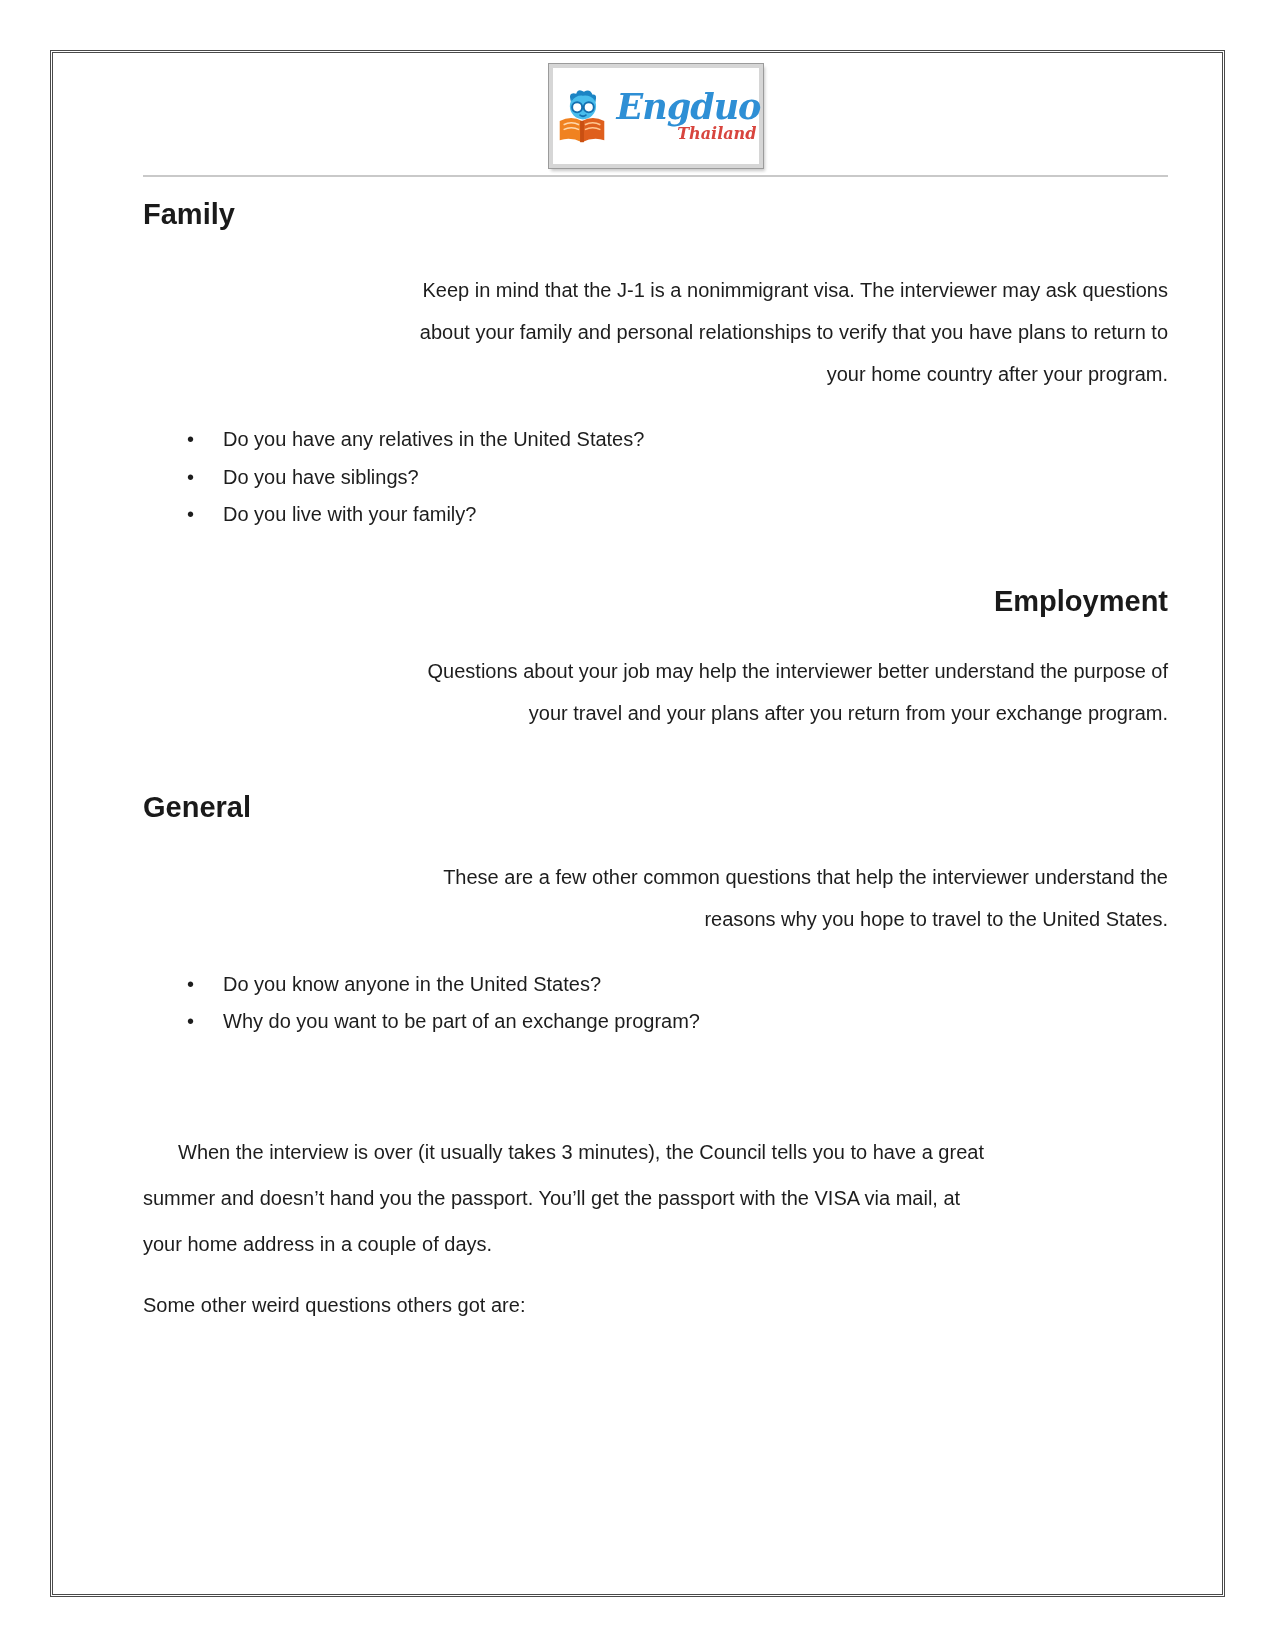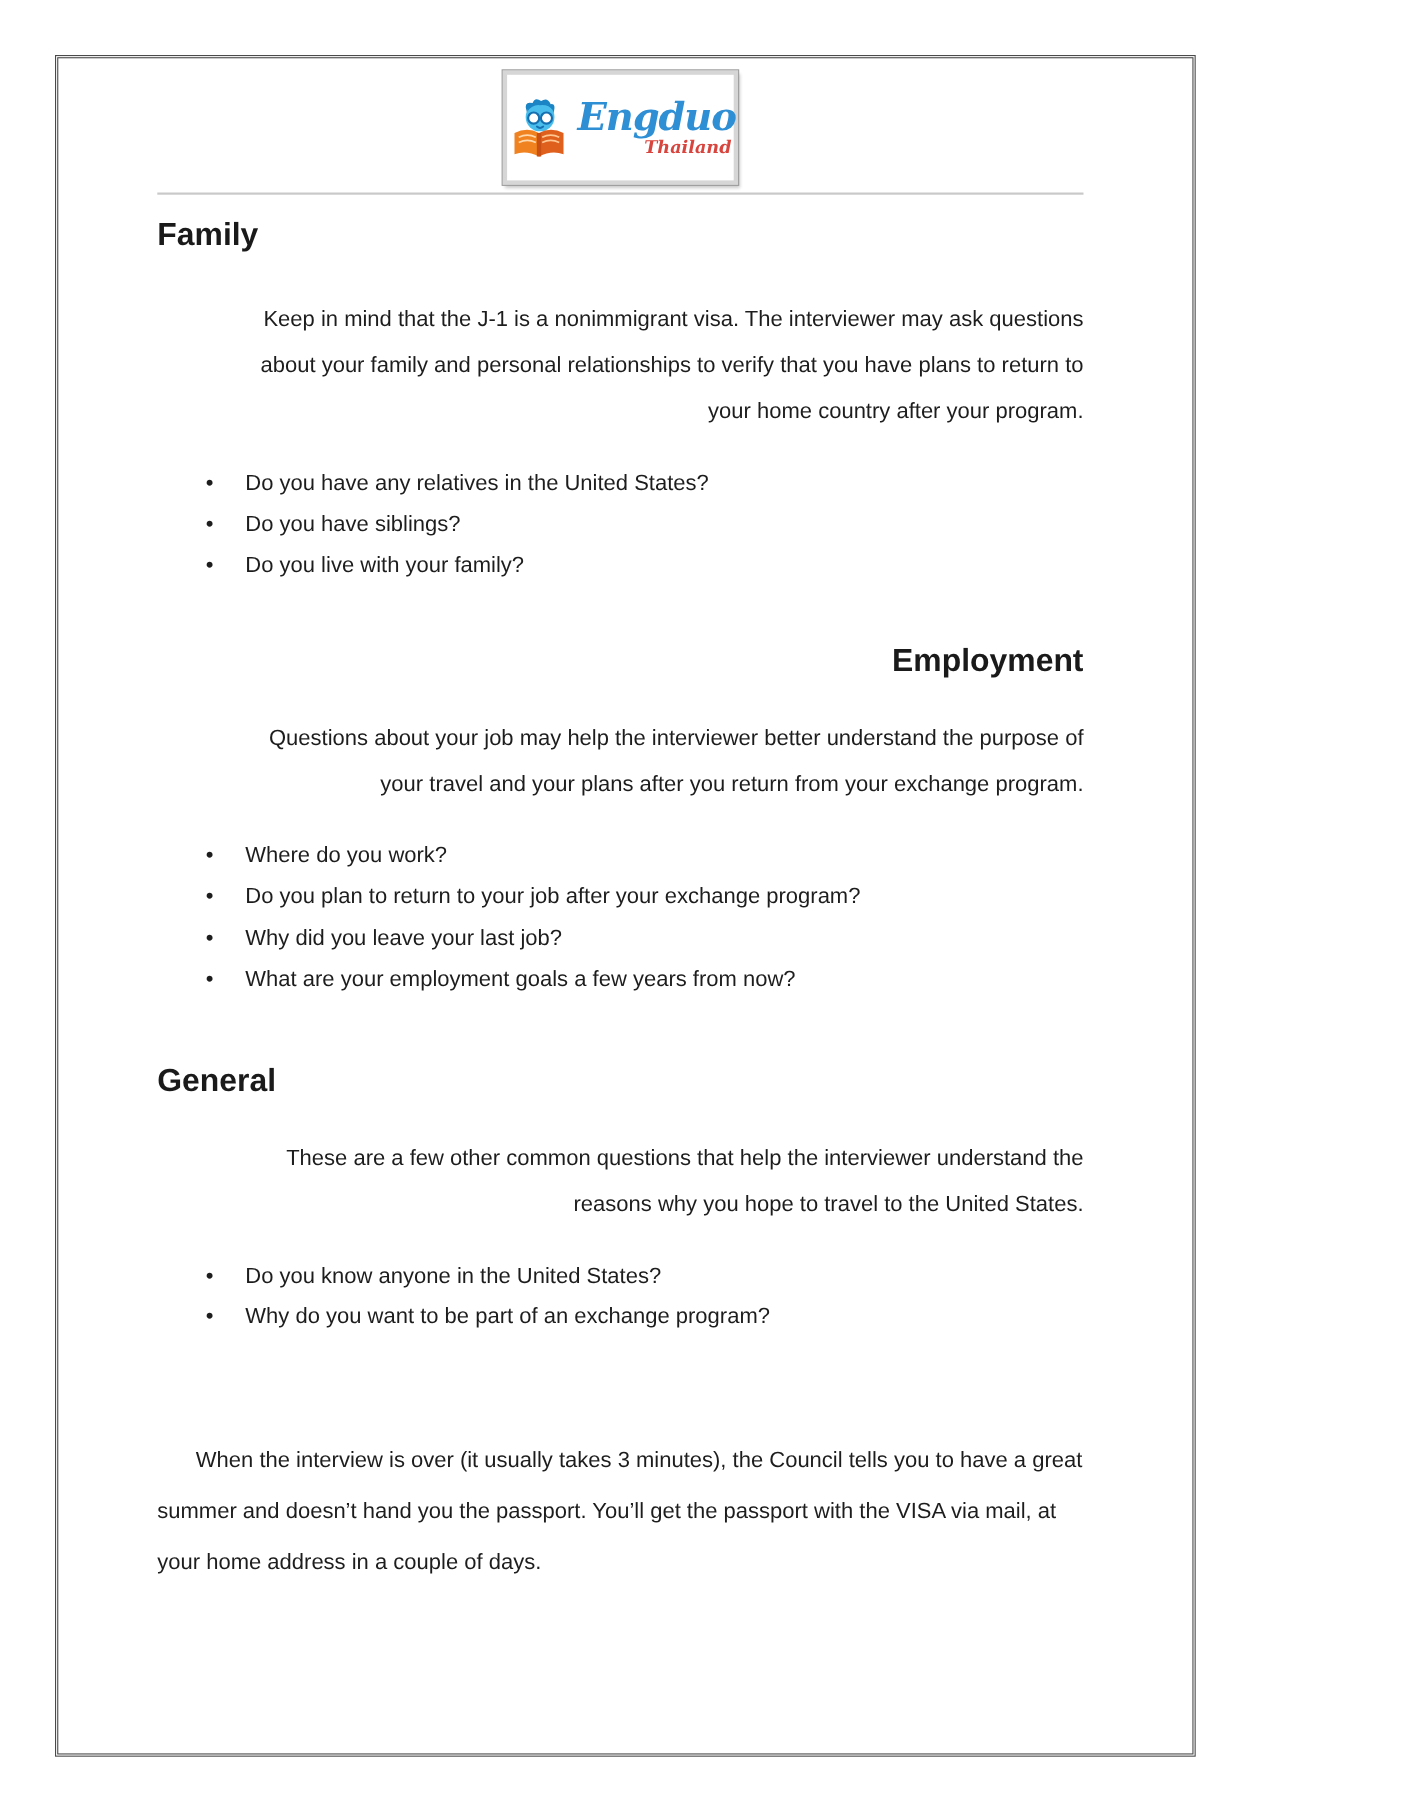--- a/index.html
+++ b/index.html
@@ -9,25 +9,25 @@
     width: 1275px;
     height: 1650px;
     font-family: "Liberation Sans", sans-serif;
     color: #1d1d1d;
     position: relative;
   }
   .page-frame {
     position: absolute;
     left: 50px;
     top: 50px;
-    width: 1037px;
+    width: 1175px;
     height: 1547px;
     box-sizing: border-box;
     border: 3px double #4a4a4a;
-    padding: 11px 99px 0 90px;
+    padding: 11px 54px 0 90px;
     background: #ffffff;
   }
   
   .logo-row { display: flex; justify-content: center; }
   .logo-box {
     width: 214px;
     height: 104px;
     box-sizing: border-box;
     background: #ffffff;
     border: 4px solid #d6d6d6;
@@ -156,32 +156,27 @@
 your home country after your program.</p>
   <ul class="q-list">
     <li>Do you have any relatives in the United States?</li>
     <li>Do you have siblings?</li>
     <li>Do you live with your family?</li>
   </ul>
 
   <h2 class="section-heading h-employment">Employment</h2>
   <p class="para para-2">Questions about your job may help the interviewer better understand the purpose of
 your travel and your plans after you return from your exchange program.</p>
-  <ul class="q-list">
-    <li>Where do you work?</li>
-    <li>Do you plan to return to your job after your exchange program?</li>
-    <li>Why did you leave your last job?</li>
-    <li>What are your employment goals a few years from now?</li>
-  </ul>
 
   <h2 class="section-heading h-general">General</h2>
   <p class="para para-2">These are a few other common questions that help the interviewer understand the
 reasons why you hope to travel to the United States.</p>
   <ul class="q-list">
     <li>Do you know anyone in the United States?</li>
     <li>Why do you want to be part of an exchange program?</li>
   </ul>
 
   <p class="closing-para">When the interview is over (it usually takes 3 minutes), the Council tells you to have a great
 summer and doesn’t hand you the passport. You’ll get the passport with the VISA via mail, at
 your home address in a couple of days.</p>
+  <p class="closing-note">Some other weird questions others got are:</p>
 
 </div>
 
 </body></html>

